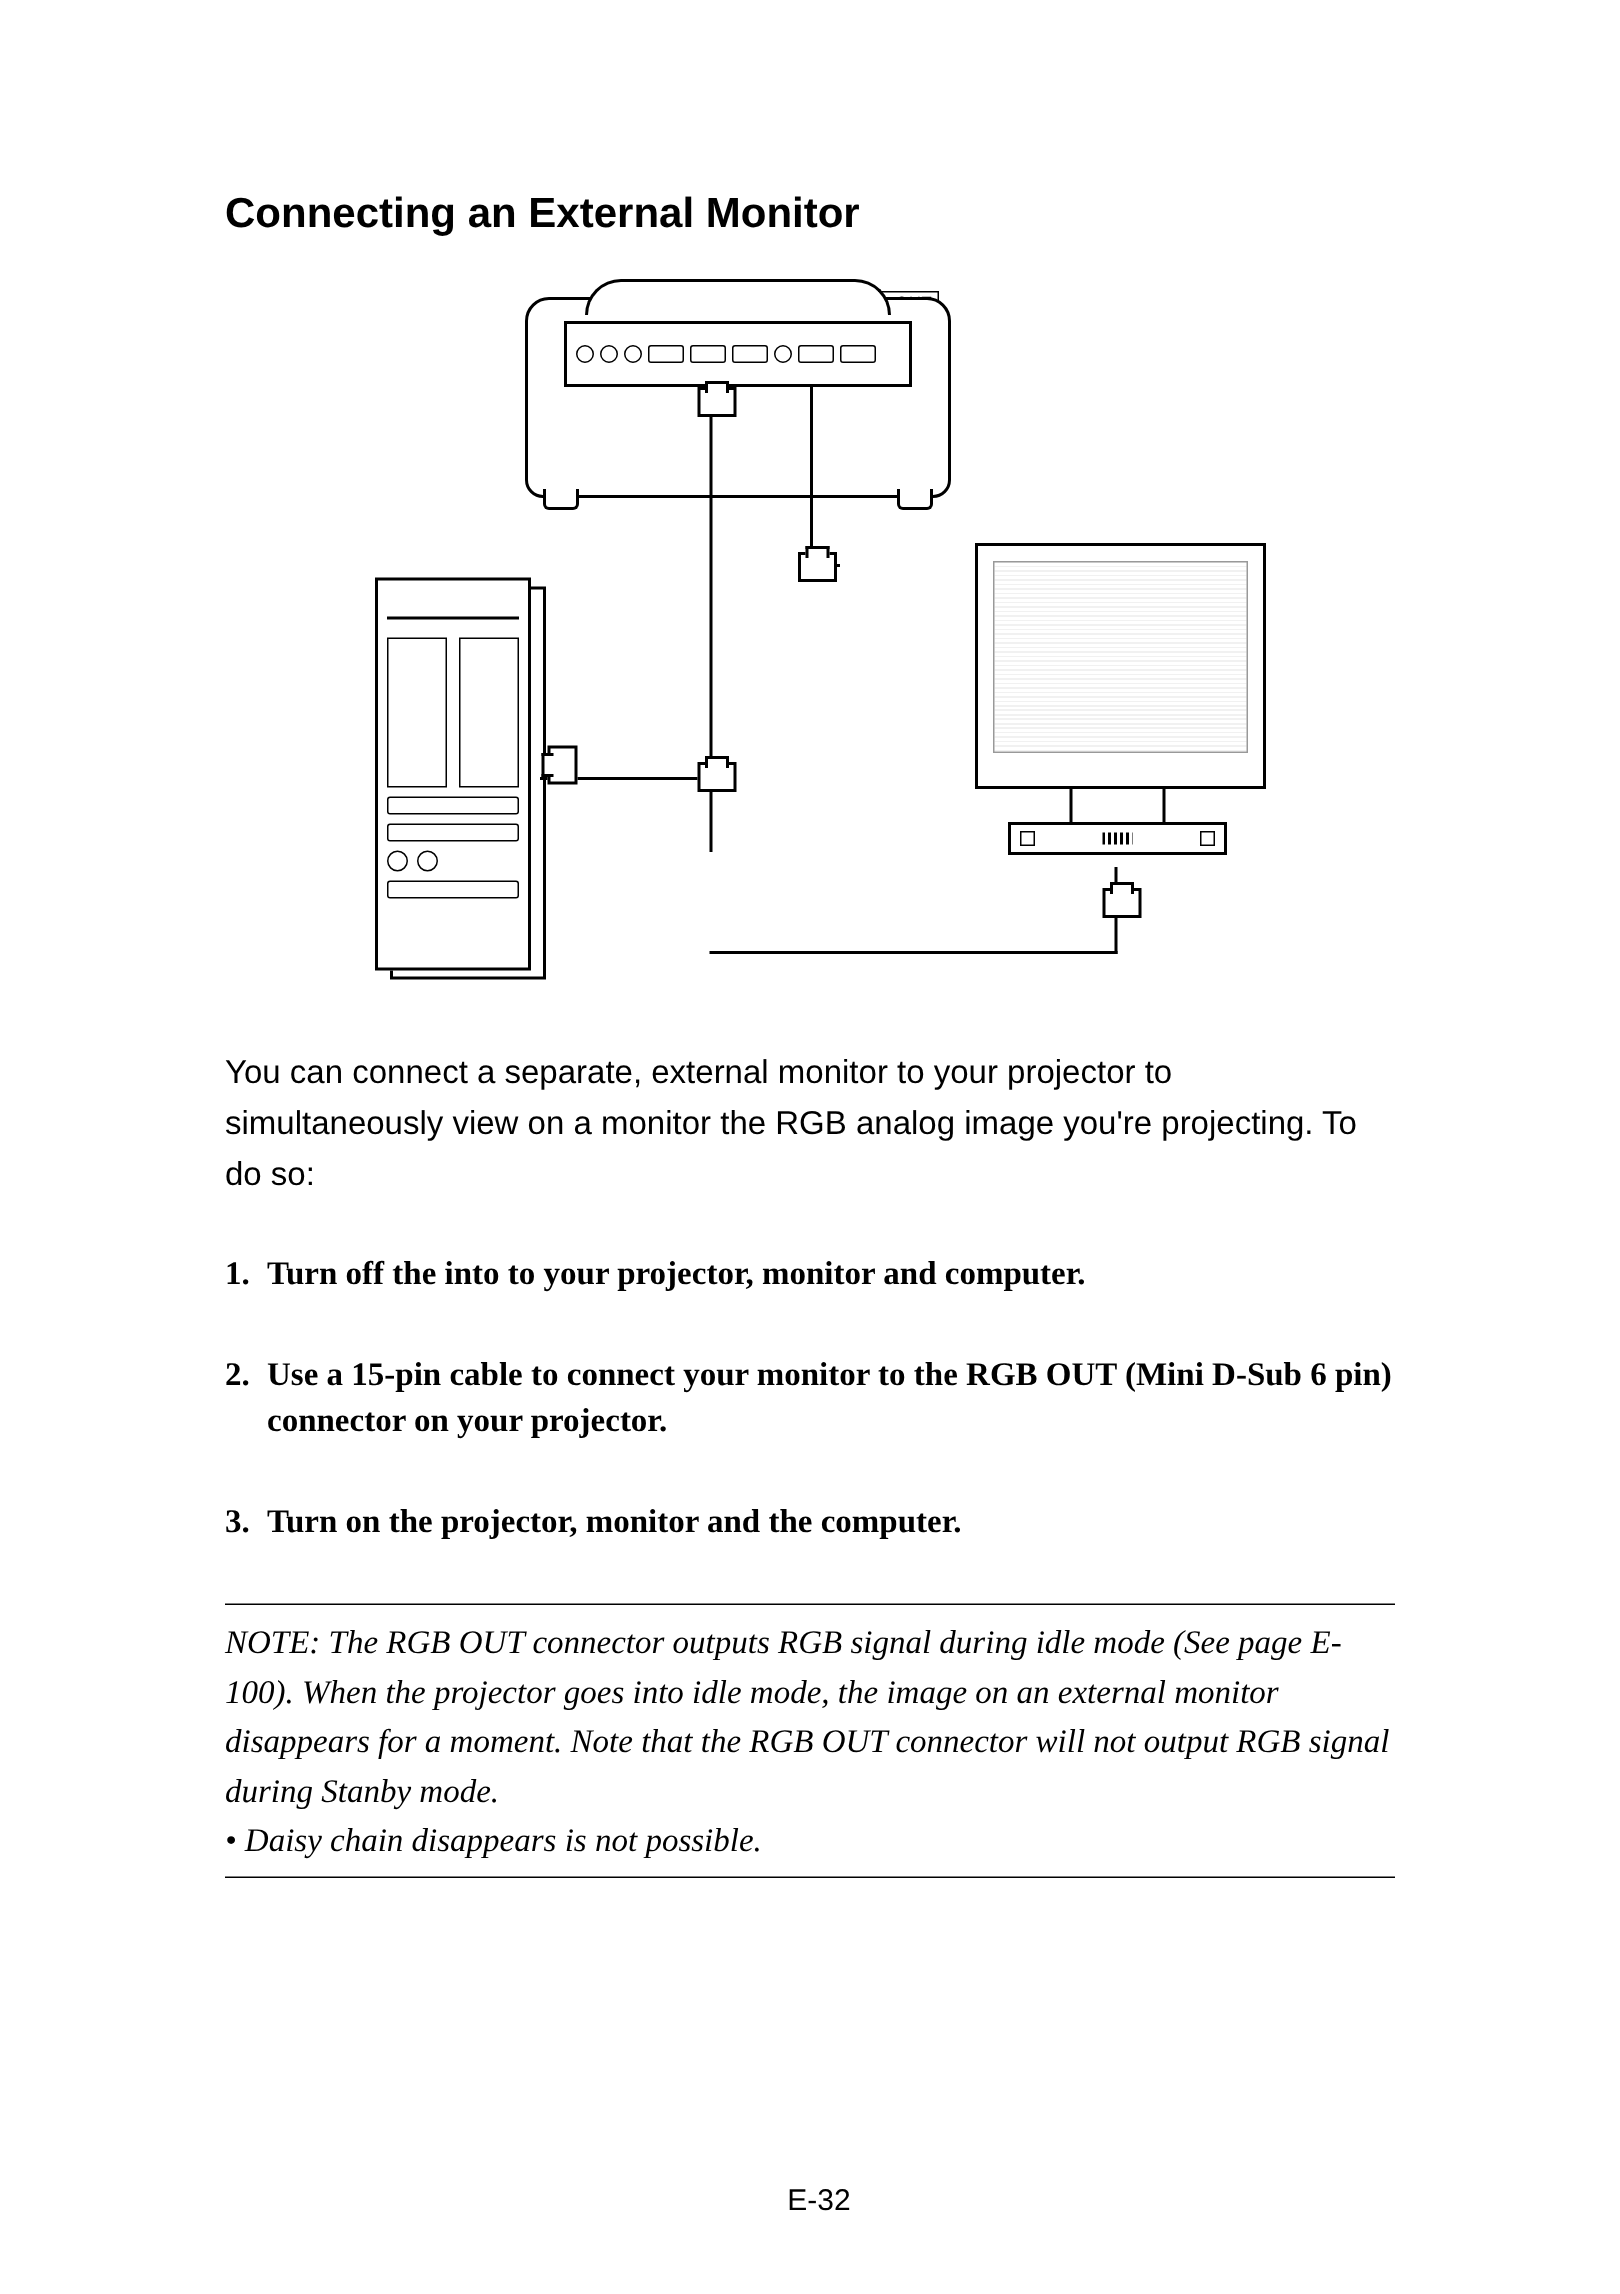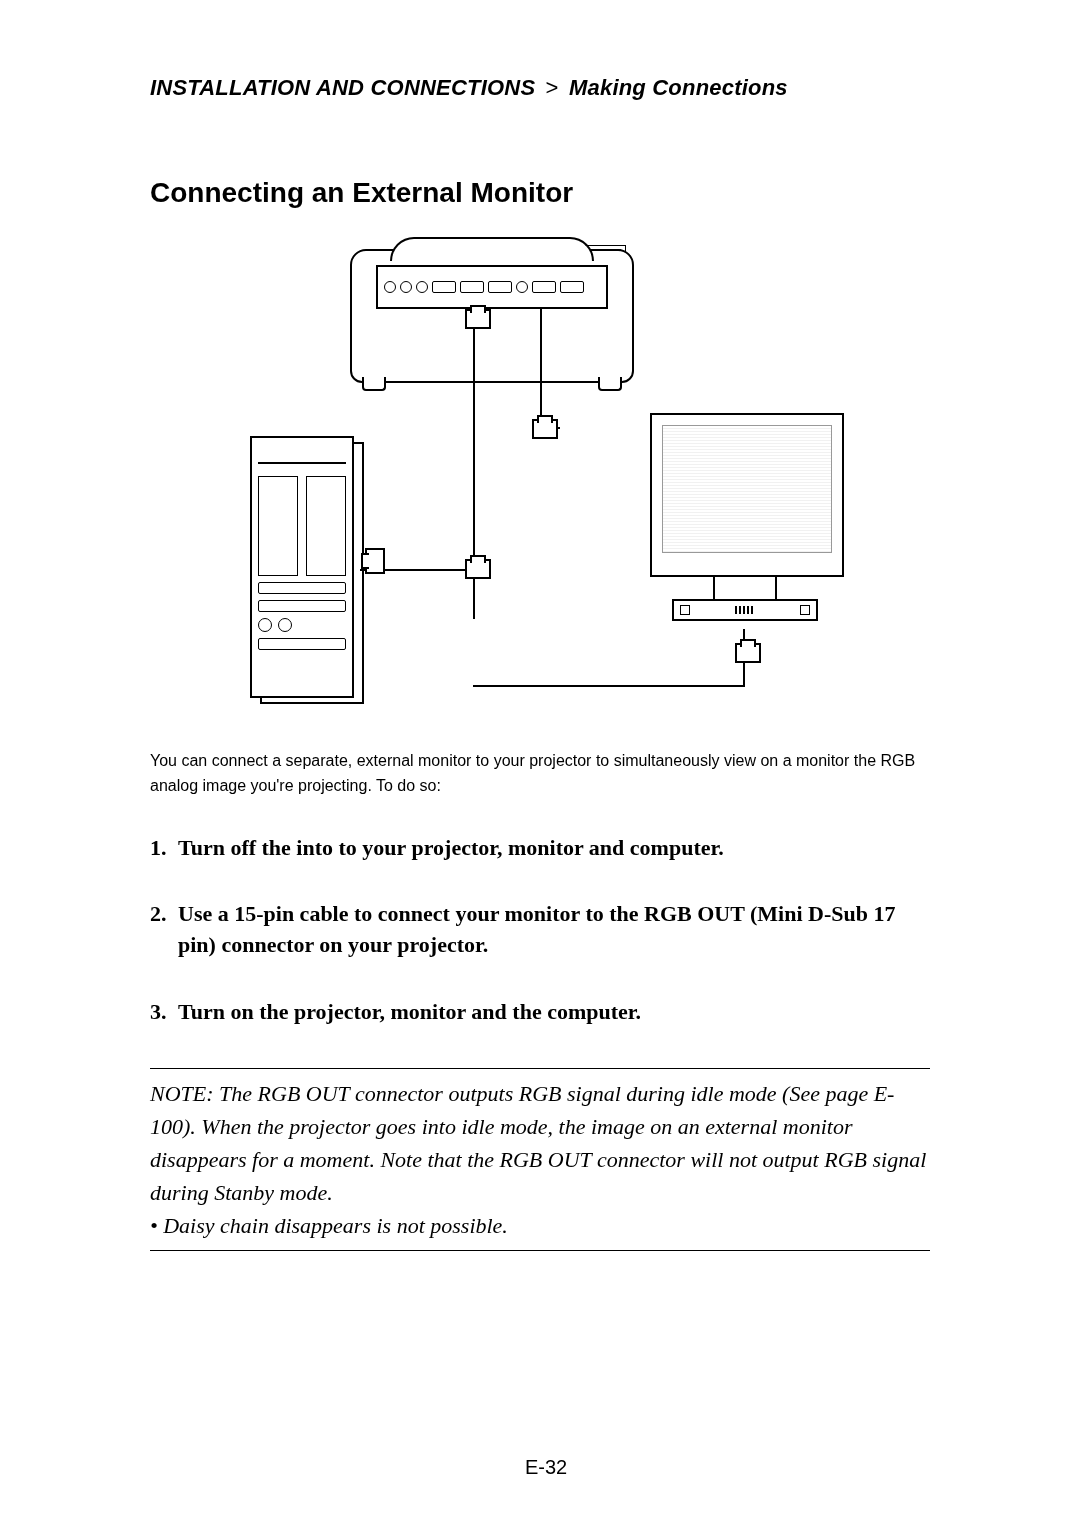--- a/index.html
+++ b/index.html
@@ -27,21 +27,21 @@
   }
   .breadcrumb .chev {
     font-style: normal;
     font-weight: 400;
     padding: 0 4px;
   }
   .heading {
     font-family: "Helvetica Neue", Helvetica, Arial, sans-serif;
     font-weight: 800;
     font-size: 28px;
-    margin-top: 76px;
+    margin-top: 51px;
   }
   .diagram-wrap {
     width: 100%;
     margin: 40px 0 50px 0;
     display: flex;
     justify-content: center;
   }
   .diagram {
     width: 600px;
     height: 450px;
@@ -175,21 +175,21 @@
   .conn-pc  { left: 122px; top: 302px; transform: rotate(-90deg); } 
   .conn-mon { left: 495px; top: 394px; }  
   .conn-hv  { left: 225px; top: 310px; }
 
   .cable.arc1 {
      left:120px; top:320px; width:114px; height:2px; background:#000;
   }
 
   .intro {
     font-family: "Helvetica Neue", Helvetica, Arial, sans-serif;
-    font-size: 16px;
+    font-size: 22px;
     line-height: 1.55;
     margin-top: 10px;
   }
   .steps {
     margin-top: 34px;
   }
   .step {
     font-family: "Times New Roman", Times, serif;
     font-weight: 700;
     font-size: 22px;
@@ -224,25 +224,20 @@
     font-family: "Helvetica Neue", Helvetica, Arial, sans-serif;
     font-size: 20px;
     padding-left: 12px;
   }
 </style>
 </head>
 <body>
 
 <div class="page">
 
-  <div class="breadcrumb">
-    <span>INSTALLATION AND CONNECTIONS</span>
-    <span class="chev">&gt;</span>
-    <span>Making Connections</span>
-  </div>
 
   <div class="heading">Connecting an External Monitor</div>
 
   <div class="diagram-wrap">
     <div class="diagram">
 
       <div class="rgb-label">RGB OUT</div>
       <div class="rgb-leader"></div>
 
       <div class="projector">
@@ -312,21 +307,21 @@
 
   <div class="intro">You can connect a separate, external monitor to your projector to simultaneously view on a monitor the RGB analog image you're projecting. To do so:</div>
 
   <div class="steps">
     <div class="step">
       <div class="num">1.</div>
       <div class="txt">Turn off the into to your projector, monitor and computer.</div>
     </div>
     <div class="step">
       <div class="num">2.</div>
-      <div class="txt">Use a 15-pin cable to connect your monitor to the RGB OUT (Mini D-Sub 17 pin) connector on your projector.</div>
+      <div class="txt">Use a 15-pin cable to connect your monitor to the RGB OUT (Mini D-Sub 6 pin) connector on your projector.</div>
     </div>
     <div class="step">
       <div class="num">3.</div>
       <div class="txt">Turn on the projector, monitor and the computer.</div>
     </div>
   </div>
 
   <hr class="rule">
   <div class="note">
     <div>NOTE: The RGB OUT connector outputs RGB signal during idle mode (See page E-100). When the projector goes into idle mode, the image on an external monitor disappears for a moment. Note that the RGB OUT connector will not output RGB signal during Stanby mode.</div>

